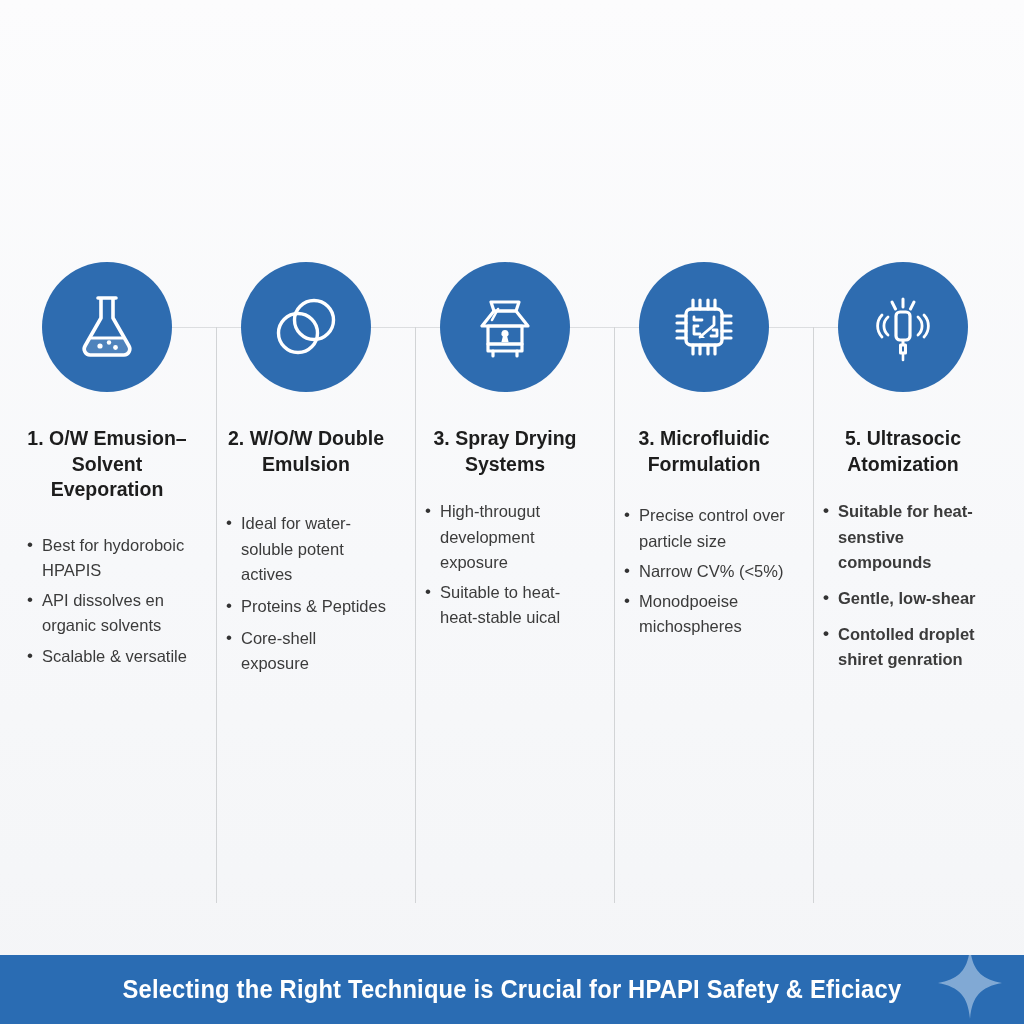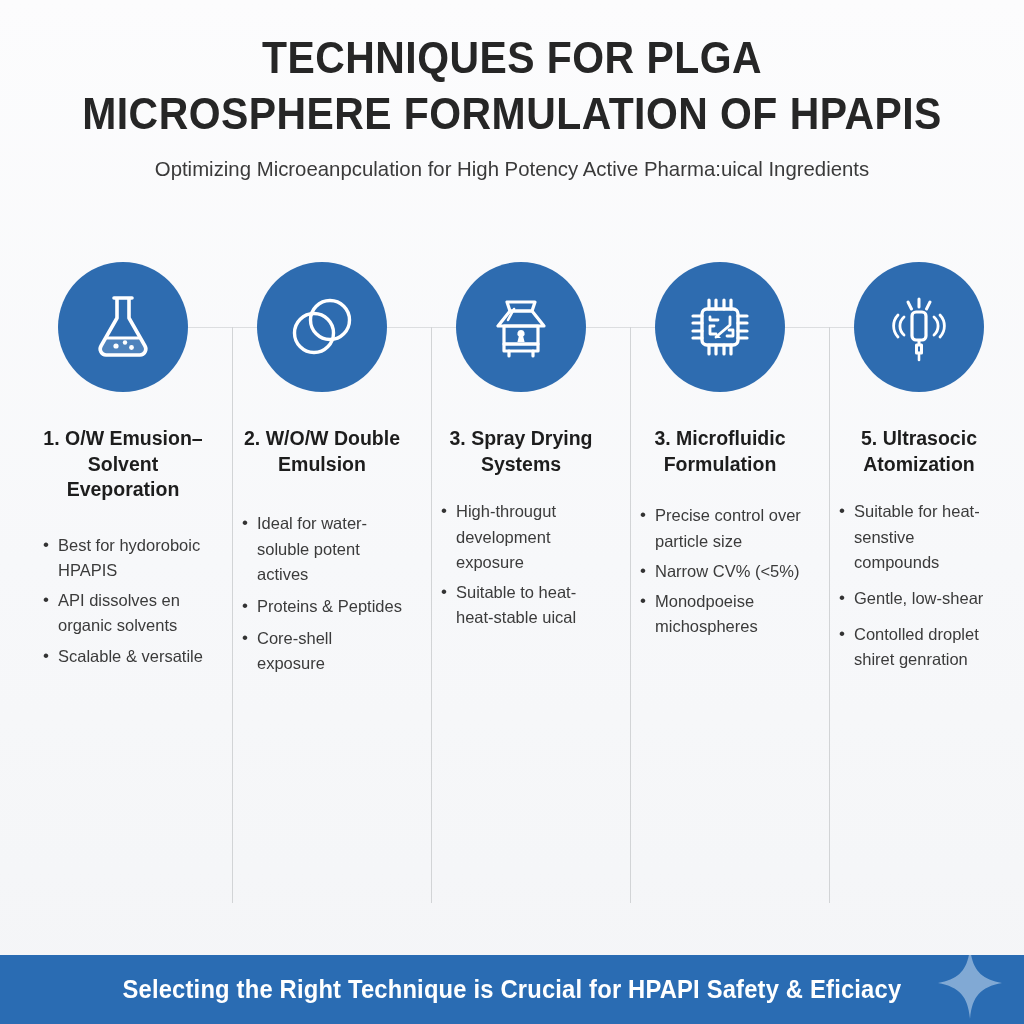--- a/index.html
+++ b/index.html
@@ -36,21 +36,21 @@
     margin-top: 20px;
     font-size: 21px;
     color: #3a3a3a;
     font-weight: 400;
     transform: scaleX(0.97);
   }
 
   
   .columns {
     position: absolute;
-    left: 33px; top: 262px;
+    left: 17px; top: 262px;
     width: 976px; height: 645px;
     display: flex;
     gap: 19px;
   }
   .col {
     position: relative;
     flex: 1 1 0;
     display: flex;
     flex-direction: column;
     align-items: center;
@@ -117,21 +117,21 @@
     font-size: 17px;
     color: #333;
   }
 
   
   .col.c1 .bullets { margin-top: 30px; }
   .col.c2 .bullets { margin-top: 34px; }
   .col.c2 .bullets li { margin-bottom: 7px; }
   .col.c3 .bullets { margin-top: 22px; }
   .col.c4 .bullets { margin-top: 26px; }
-  .col.c5 .bullets { margin-top: 22px; }
+  .col.c5 .bullets { margin-top: 22px; font-weight: bold; }
   .col.c5 .bullets li { margin-bottom: 11px; }
 
   
   .footer {
     position: absolute;
     left: 0; bottom: 0;
     width: 1024px; height: 69px;
     background: #2a6cb3;
     display: flex;
     align-items: center;
@@ -151,25 +151,20 @@
     right: 22px; top: -8px;
     width: 64px; height: 72px;
     opacity: 0.55;
   }
 </style>
 </head>
 <body>
 
 <div id="poster">
 
-  <div class="header">
-    <div class="title-line l1">TECHNIQUES FOR PLGA</div>
-    <div class="title-line l2">MICROSPHERE FORMULATION OF HPAPIS</div>
-    <div class="subtitle">Optimizing Microeanpculation for High Potency Active Pharma:uical Ingredients</div>
-  </div>
 
   <div class="columns">
     <div class="connector"></div>
 
     <div class="col c1">
       <div class="circle">
         <svg width="62" height="66" viewBox="0 0 62 66" fill="none">
           <path d="M22 4 h18 M25 4 v20 L9 52 a6 6 0 0 0 5 9 h34 a6 6 0 0 0 5 -9 L37 24 V4" stroke="#ffffff" stroke-width="3.6" stroke-linejoin="round" stroke-linecap="round"></path>
           <path d="M15.5 44 h31 l6.5 8 a6 6 0 0 1 -5 9 h-34 a6 6 0 0 1 -5 -9 z" fill="#ffffff" opacity="0.16"></path>
           <path d="M15.5 44 h31" stroke="#ffffff" stroke-width="3.2" stroke-linecap="round"></path>

